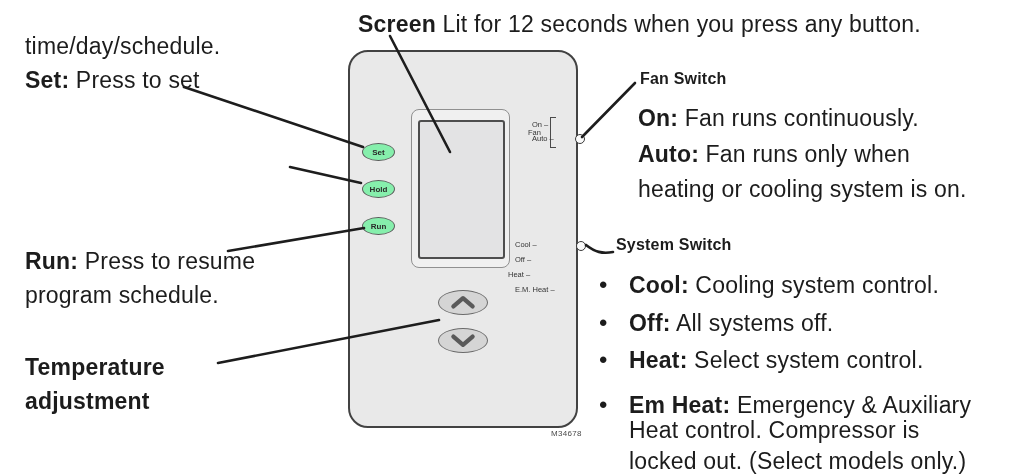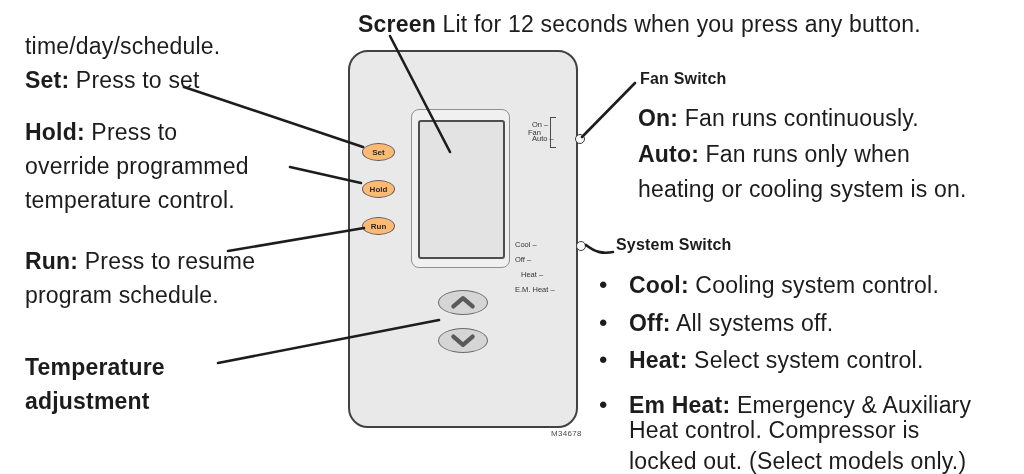--- a/index.html
+++ b/index.html
@@ -21,21 +21,21 @@
   .bezel{
     position:absolute;left:411px;top:109px;width:99px;height:159px;
     background:#f0f0f0;border:1px solid #909090;border-radius:8px;z-index:2;box-sizing:border-box;
   }
   .screen{
     position:absolute;left:418px;top:120px;width:87px;height:139px;
     background:#e3e3e4;border:2px solid #4e4e4e;border-radius:3px;z-index:3;box-sizing:border-box;
   }
   .dev-btn{
     position:absolute;left:362px;width:33px;height:18px;border-radius:50%;
-    background:#fdba74;border:1.5px solid #5c5c5c;z-index:3;box-sizing:border-box;
+    background:#86efac;border:1.5px solid #5c5c5c;z-index:3;box-sizing:border-box;
     display:flex;align-items:center;justify-content:center;
     font-size:8px;font-weight:700;color:#2a2a2a;letter-spacing:0;
   }
   .arrow-btn{
     position:absolute;left:438px;width:50px;height:25px;border-radius:50%;
     background:#d5d5d5;border:1.5px solid #6b6b6b;z-index:3;box-sizing:border-box;
     display:flex;align-items:center;justify-content:center;
   }
   .tiny{position:absolute;font-size:7.5px;color:#333;letter-spacing:0;z-index:3;line-height:8px;}
   .tiny.right{text-align:left;}
@@ -58,25 +58,20 @@
 
   <div class="txt nowrap" style="left:358px;top:7px;">
     <b>Screen</b><span> Lit for 12 seconds when you press any button.</span>
   </div>
 
   <div class="txt" style="left:25px;top:29px;">
     <div class="nowrap"><span>time/day/schedule.</span></div>
     <div class="nowrap"><b>Set:</b><span> Press to set</span></div>
   </div>
 
-  <div class="txt" style="left:25px;top:115px;">
-    <div class="nowrap"><b>Hold:</b><span> Press to</span></div>
-    <div class="nowrap"><span>override programmed</span></div>
-    <div class="nowrap"><span>temperature control.</span></div>
-  </div>
 
   <div class="txt" style="left:25px;top:244px;">
     <div class="nowrap"><b>Run:</b><span> Press to resume</span></div>
     <div class="nowrap"><span>program schedule.</span></div>
   </div>
 
   <div class="txt" style="left:25px;top:350px;">
     <div class="nowrap"><b>Temperature</b></div>
     <div class="nowrap"><b>adjustment</b></div>
   </div>
@@ -133,21 +128,21 @@
   </div>
 
   <div class="bracket"></div>
   <div class="tiny right" style="left:528px;top:129px;width:19px;">Fan</div>
   <div class="tiny right" style="left:532px;top:121px;width:41px;">On –</div>
   <div class="tiny right" style="left:532px;top:135px;width:41px;">Auto –</div>
   <div class="knob" style="left:575px;top:134px;"></div>
 
   <div class="tiny right" style="left:515px;top:241px;width:62px;">Cool –</div>
   <div class="tiny right" style="left:515px;top:256px;width:62px;">Off –</div>
-  <div class="tiny right" style="left:521px;top:271px;width:62px;">Heat –</div>
+  <div class="tiny right" style="left:508px;top:271px;width:62px;">Heat –</div>
   <div class="tiny right" style="left:515px;top:286px;width:62px;">E.M. Heat –</div>
   <div class="knob" style="left:576px;top:241px;"></div>
 
   <div class="model" style="left:551px;top:429px;">M34678</div>
 
   <svg class="overlay" width="1024" height="474" viewBox="0 0 1024 474">
     <g fill="none" stroke="#1d1d1d" stroke-width="2.6" stroke-linecap="round">
       <line x1="390" y1="36" x2="450" y2="152"></line>
       <line x1="184" y1="87" x2="363" y2="147"></line>
       <line x1="290" y1="167" x2="361" y2="183"></line>

